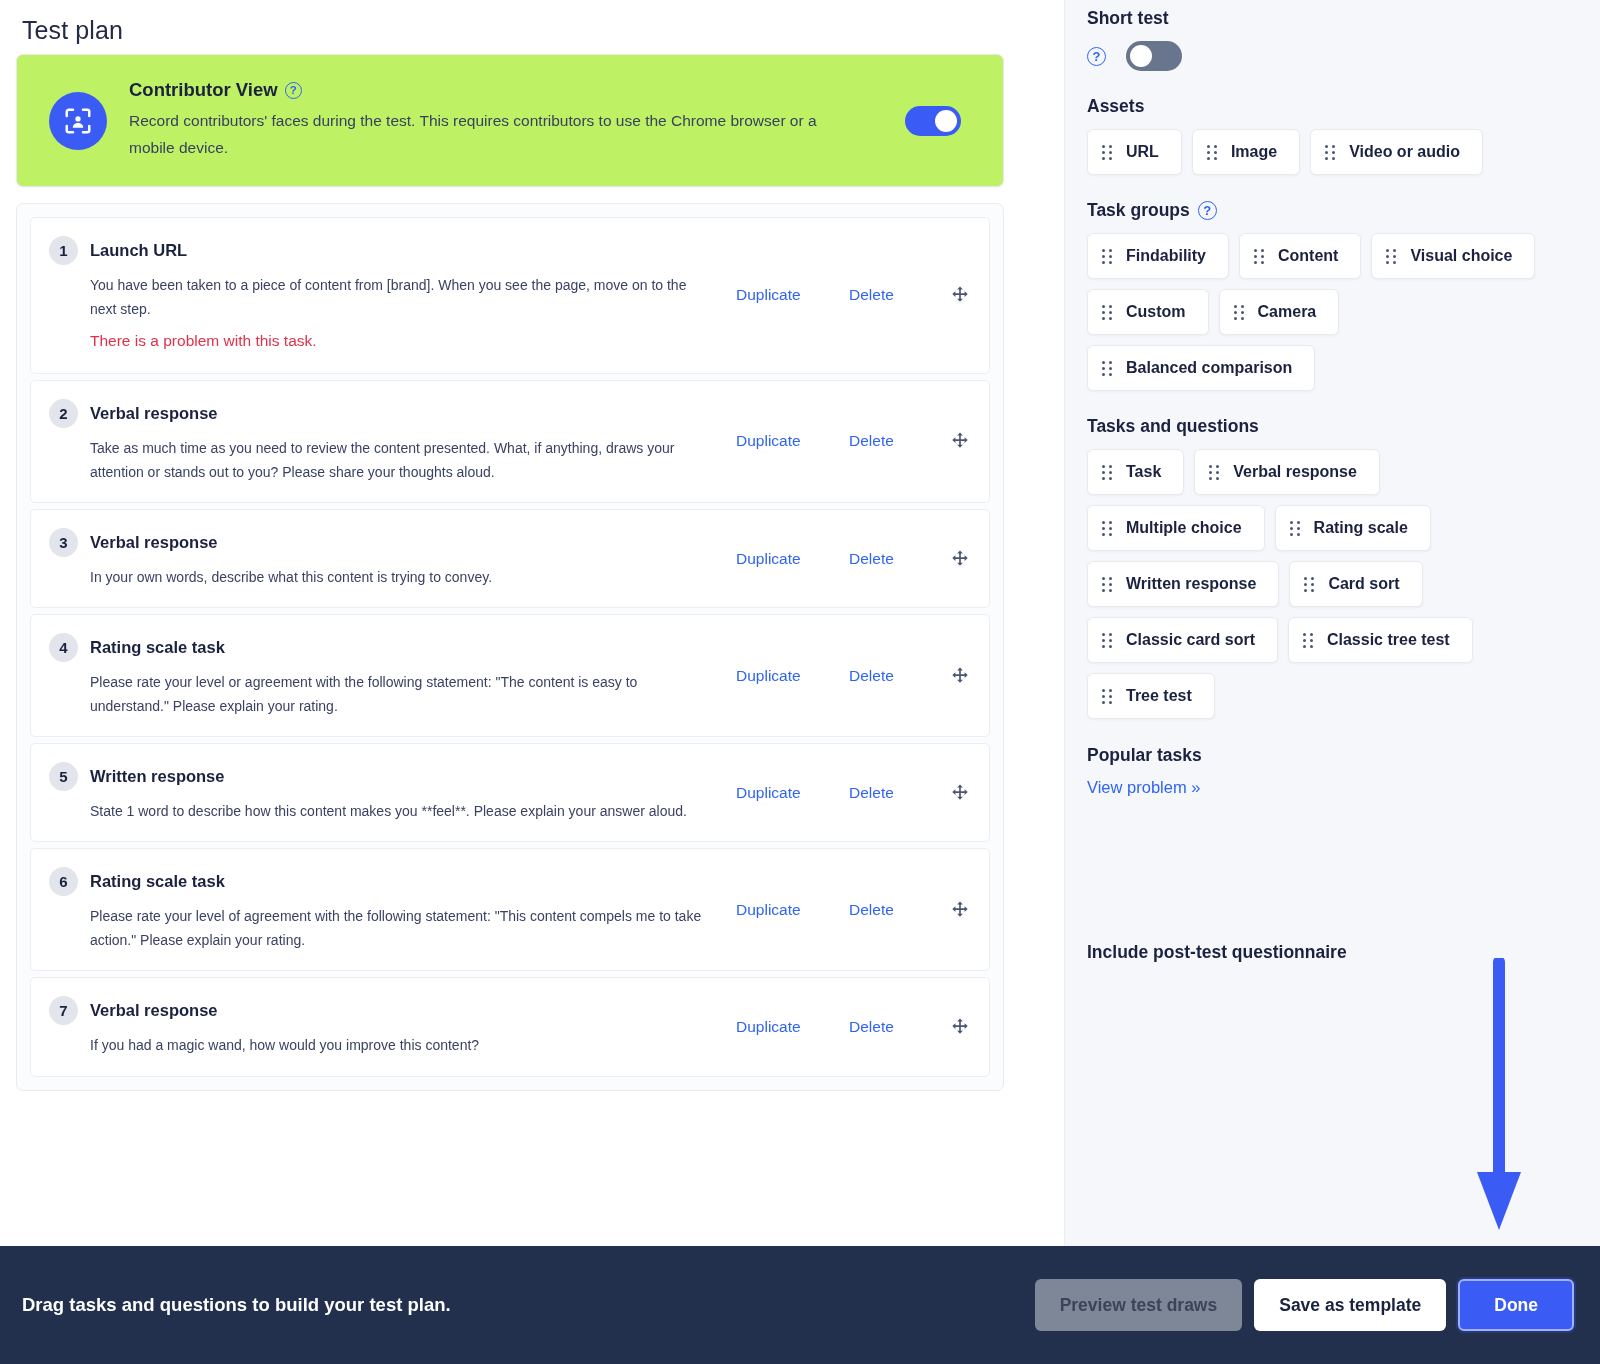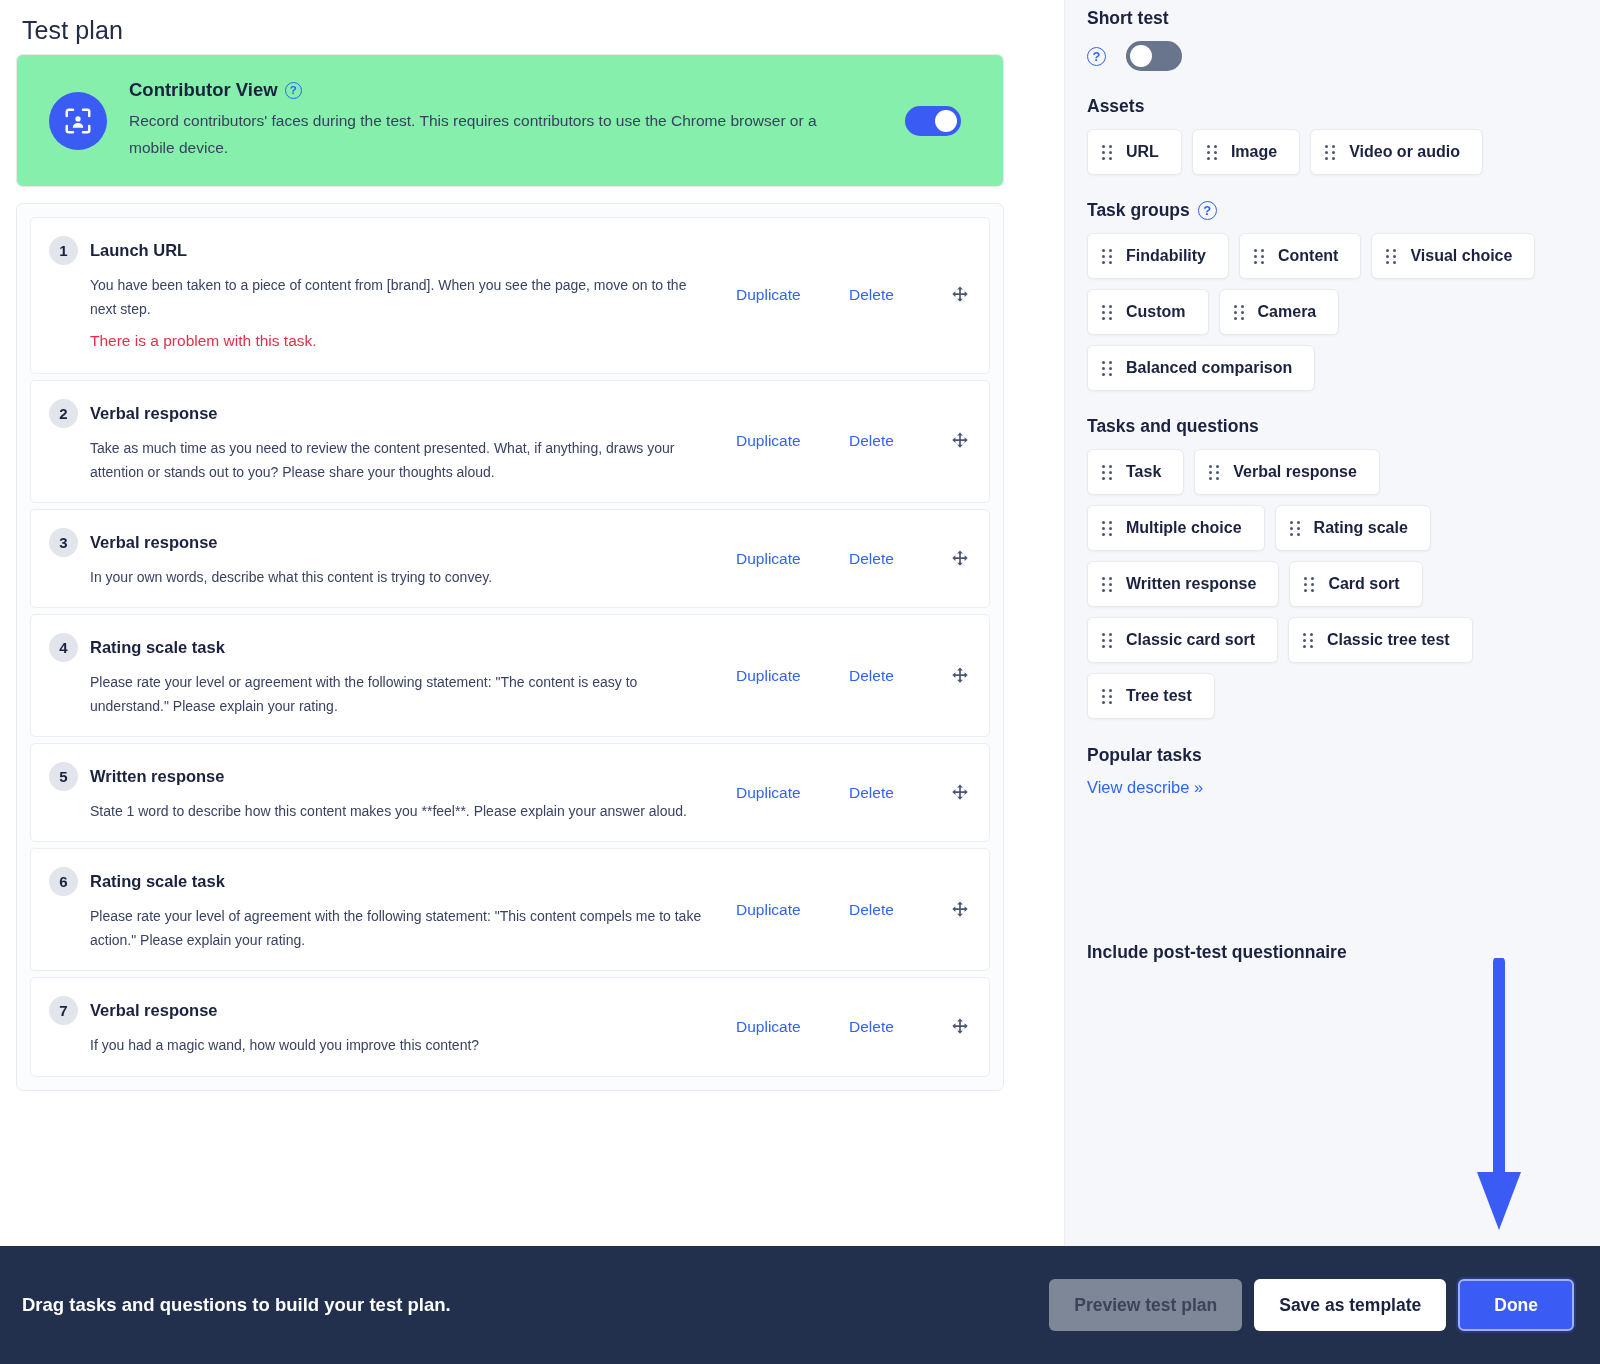--- a/index.html
+++ b/index.html
@@ -23,21 +23,21 @@
     font-size: 25px;
     color: #232b45;
     font-weight: 400;
     margin: 16px 0 0 22px;
     letter-spacing: .1px;
   }
 
   .contributor-card {
     position: absolute; left: 16px; top: 54px;
     width: 988px; height: 133px;
-    background: #86efac;
+    background: #bef264;
     border: 1px solid #e7e9ef;
     border-radius: 7px;
     box-shadow: 0 1px 2px rgba(30,40,70,.045);
     display: flex; align-items: center;
   }
   .cv-avatar {
     width: 58px; height: 58px; border-radius: 50%;
     background: #3b5bf5;
     margin-left: 32px; margin-right: 22px;
     flex: 0 0 58px;
@@ -607,36 +607,36 @@
               <i></i>
             </span>
           <span class="lbl">Tree test</span>
         </div>
       </div>
     </div>
 
     <div class="rp-section" style="margin-top:26px;">
       <div class="rp-h">Popular tasks</div>
       <div style="margin-top:12px;">
-        <span class="view-examples">View describe »</span>
+        <span class="view-examples">View problem »</span>
       </div>
     </div>
 
     <div class="posttest" style="margin-top:145px;">Include post-test questionnaire</div>
   </div>
 
   <div class="arrow-anno">
     <svg width="70" height="280" viewBox="0 0 70 280" aria-hidden="true">
       <path d="M31 4 L31 222" stroke="#3b5bf5" stroke-width="12" stroke-linecap="round" fill="none"></path>
       <path d="M31 272 L9 214 L53 214 Z" fill="#3b5bf5"></path>
     </svg>
   </div>
 
   <div class="bottom-bar">
     <div class="bb-text">Drag tasks and questions to build your test plan.</div>
     <div class="bb-btns">
-      <div class="btn btn-preview">Preview test plan</div>
+      <div class="btn btn-preview">Preview test draws</div>
       <div class="btn btn-template">Save as template</div>
       <div class="btn btn-done">Done</div>
     </div>
   </div>
 
 </div>
 
 </body></html>

